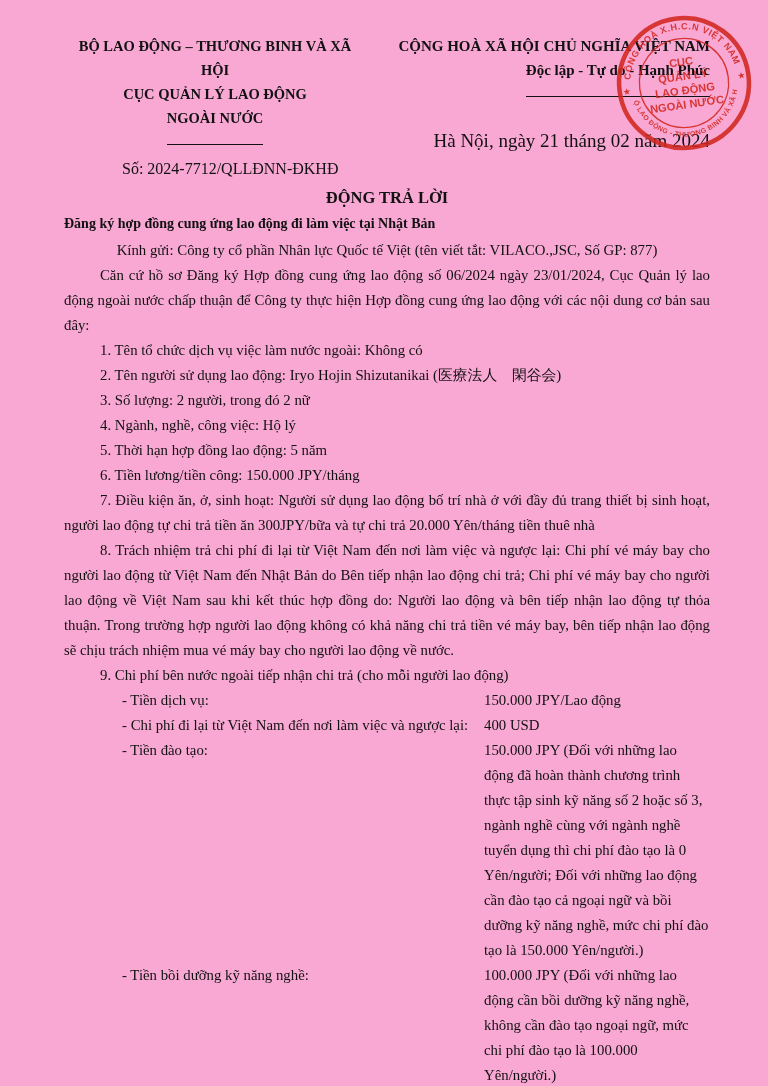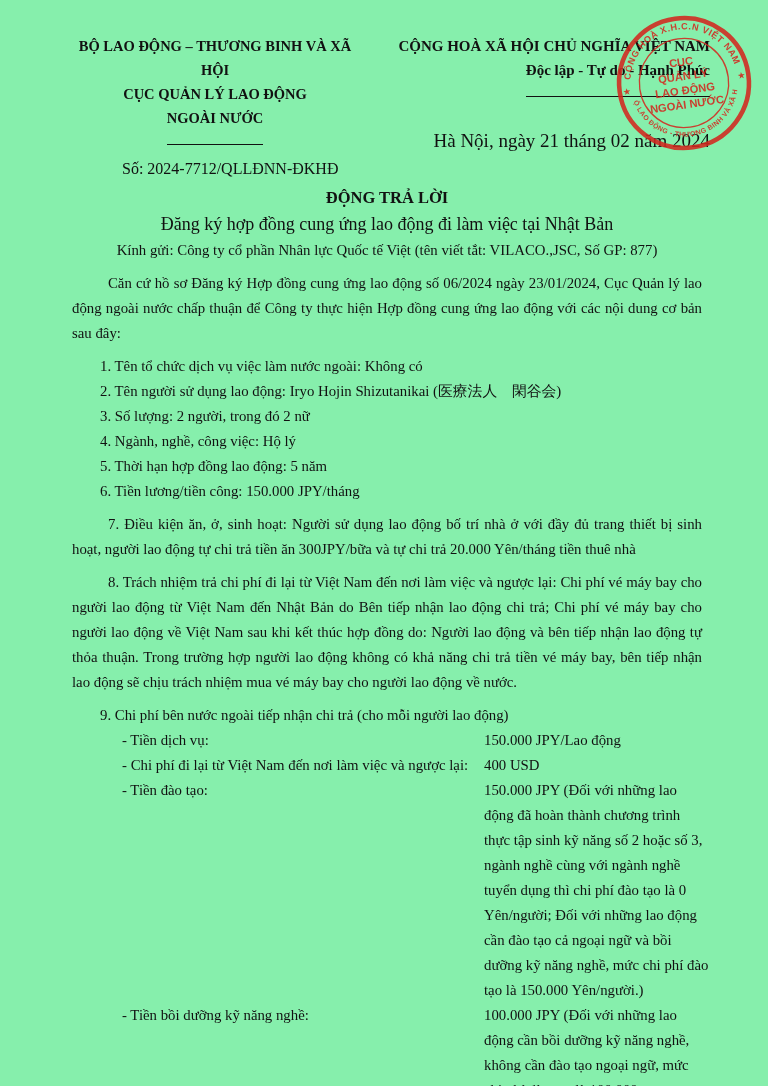--- a/index.html
+++ b/index.html
@@ -1,19 +1,19 @@
 <!DOCTYPE html>
 <html><head>
 <meta charset="utf-8">
 <style>
   html,body{margin:0;padding:0;background:#ffffff;}
   .page{
     position:relative;
     width:768px;height:1086px;
-    background:#86efac;
+    background:#f9a8d4;
     overflow:hidden;
     box-sizing:border-box;
     padding:34px 58px 0 64px;
     font-family:"Liberation Serif","DejaVu Serif",serif;
     font-size:14.8px;
     color:#111;
     line-height:25px;
   }
   
   .header{display:flex;align-items:flex-start;}
@@ -31,24 +31,24 @@
     pointer-events:none;
   }
   .stamp text{fill:#d3281f;font-family:"Liberation Sans","DejaVu Sans",sans-serif;font-weight:bold;}
   .stamp .ring{stroke:#d3281f;fill:none;}
   .arc-top{font-size:9px;letter-spacing:.6px;}
   .arc-bottom{font-size:6.8px;letter-spacing:.4px;}
   .stamp-center{font-size:11px;text-anchor:middle;}
   .stamp-star{font-size:9px;text-anchor:middle;}
   
   .title{ text-align:center;font-weight:bold;font-size:16.5px;margin-top:4px;line-height:26px;}
-  .subtitle{text-align:center;font-weight:normal;font-size:18px;line-height:26px;}
+  .subtitle{text-align:left;font-weight:bold;font-size:14px;line-height:26px;}
   .salutation{text-align:center;font-size:14.8px;line-height:26px;}
   
-  .para{margin:8px;text-align:justify;text-indent:36px;}
+  .para{margin:0;text-align:justify;text-indent:36px;}
   .item-line{padding-left:36px;}
   
   .fee-row{display:flex;margin-left:58px;}
   .fee-label{flex:1;white-space:nowrap;padding-right:6px;}
   .fee-value{width:226px;flex-shrink:0;}
 </style>
 </head>
 <body>
 
 <div class="page">

